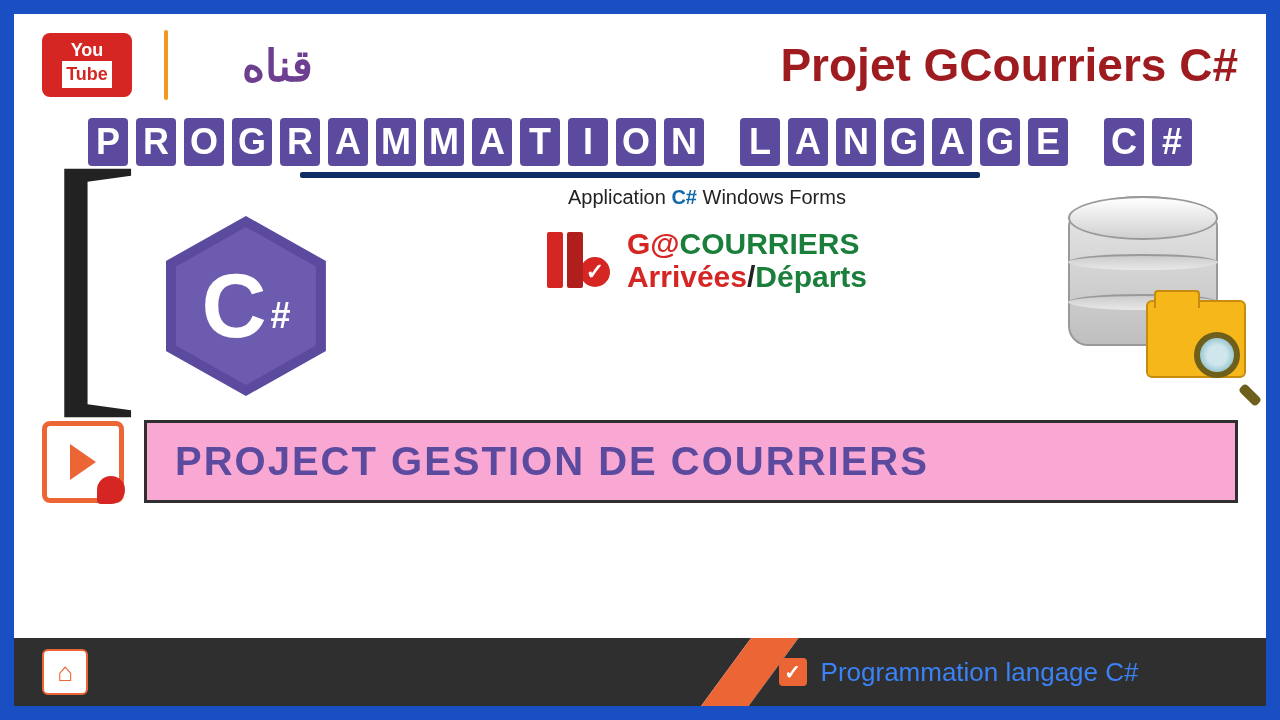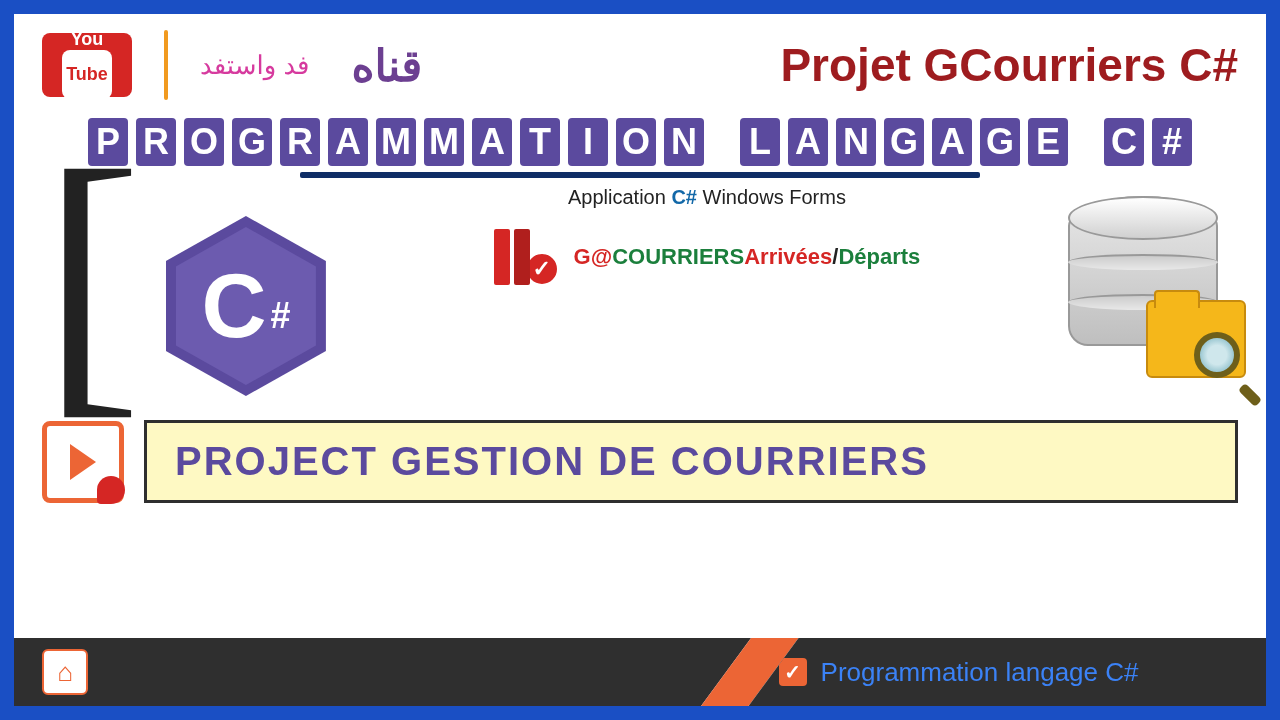--- a/index.html
+++ b/index.html
@@ -1,21 +1,21 @@
 <!DOCTYPE html>
 <html><head>
 <meta charset="utf-8">
 <style>
 *{margin:0;padding:0;box-sizing:border-box}
 body{width:1280px;height:720px;font-family:Arial,sans-serif;background:#fff;overflow:hidden}
 .frame{width:1280px;height:720px;border:14px solid #1A4FC4;position:relative;background:#fff}
 .header{display:flex;align-items:center;padding:16px 28px 10px;gap:32px}
 .yt{background:#D52624;color:#fff;border-radius:8px;padding:6px 10px;width:90px;height:64px;display:flex;flex-direction:column;align-items:center;justify-content:center;font-weight:bold;line-height:0.95}
 .yt .y{font-size:18px}
-.yt .t{font-size:18px;background:#fff;color:#D52624;padding:16px 4px;border-radius:8px;margin-top:2px}
+.yt .t{font-size:18px;background:#fff;color:#D52624;padding:5px 4px;border-radius:0;margin-top:2px}
 .divider{width:4px;height:70px;background:#F19A1F;border-radius:2px}
 .brand{display:flex;flex-direction:column;gap:2px}
 .brand .name{color:#269AD6;font-weight:bold;font-size:26px;letter-spacing:1px}
 .brand .ar{color:#D63A9E;font-size:26px;direction:rtl}
 .arabic-big{color:#6C3F91;font-size:44px;font-weight:bold;margin-left:10px;direction:rtl}
 .title-main{color:#9E1C1F;font-weight:900;font-size:46px;margin-left:auto;font-family:"Arial Black",Arial}
 .blocks{display:flex;justify-content:center;gap:8px;margin:8px 20px 4px;flex-wrap:nowrap}
 .blk{background:#5B4A9E;color:#fff;font-weight:900;font-size:36px;width:40px;height:48px;display:flex;align-items:center;justify-content:center;border-radius:4px;font-family:"Arial Black",Arial}
 .blk.sp{background:transparent;width:20px}
 .uline{height:6px;background:#0F2E66;margin:6px auto 8px;width:680px;border-radius:2px}
@@ -29,41 +29,41 @@
 .center{flex:1;display:flex;flex-direction:column;align-items:center;gap:8px}
 .subtitle{font-size:20px;font-weight:500}
 .subtitle .a{color:#222}
 .subtitle .c{color:#1268A8;font-weight:bold}
 .subtitle .w{color:#222}
 .gc{display:flex;align-items:center;gap:14px;margin-top:10px}
 .gc-icon{display:flex;align-items:center;gap:4px}
 .book{width:16px;height:56px;background:#D52624;border-radius:2px}
 .book2{width:16px;height:56px;background:#B01F1D;border-radius:2px;position:relative}
 .check{width:36px;height:36px;background:#D52624;border-radius:50%;display:flex;align-items:center;justify-content:center;color:#fff;font-size:22px;font-weight:bold;margin-left:-10px;margin-top:24px;border:3px solid #fff}
-.gc-text{display:flex;flex-direction:row;font-size:22px;font-weight:bold;line-height:1.1}
+.gc-text{display:flex;flex-direction:column;font-size:30px;font-weight:bold;line-height:1.1}
 .gc-text .g{color:#D52624}
 .gc-text .at{color:#D52624}
 .gc-text .co{color:#1B7F3C}
 .gc-text .ar{color:#D52624}
 .gc-text .sl{color:#222}
 .gc-text .dp{color:#1B7F3C}
 .db{width:170px;height:190px;position:relative;margin-top:10px}
 .cyl{width:150px;height:150px;background:linear-gradient(180deg,#E8E8E8,#BFBFBF);border-radius:75px 75px 20px 20px/30px 30px 20px 20px;position:relative;border:2px solid #999}
 .cyl::before{content:"";position:absolute;top:-2px;left:-2px;right:-2px;height:40px;background:linear-gradient(180deg,#fff,#D0D0D0);border-radius:50%;border:2px solid #999}
 .cyl .ring{position:absolute;left:-2px;right:-2px;height:16px;border-radius:50%;border-top:2px solid #999;background:linear-gradient(180deg,#ccc,#E8E8E8)}
 .folder{position:absolute;bottom:8px;right:-8px;width:100px;height:78px;background:#F5B71A;border-radius:6px;border:2px solid #C78B0E}
 .folder::before{content:"";position:absolute;top:-12px;left:6px;width:42px;height:16px;background:#F5B71A;border-radius:4px 4px 0 0;border:2px solid #C78B0E;border-bottom:none}
 .mag{position:absolute;bottom:-6px;right:-16px;width:60px;height:60px}
 .mag .ring2{width:46px;height:46px;border:6px solid #6E5F1A;border-radius:50%;background:radial-gradient(circle,#CFE7EC 40%,#9CC8D2 70%)}
 .mag .hand{position:absolute;bottom:-8px;right:-8px;width:24px;height:10px;background:#6E5F1A;transform:rotate(45deg);border-radius:4px}
 .banner-row{display:flex;align-items:center;gap:20px;margin:24px 28px 0}
 .play-icon{width:82px;height:82px;border:5px solid #EC6535;border-radius:8px;display:flex;align-items:center;justify-content:center;position:relative}
 .play-icon .tri{width:0;height:0;border-left:26px solid #EC6535;border-top:18px solid transparent;border-bottom:18px solid transparent}
 .play-icon .hand2{position:absolute;bottom:-6px;right:-6px;width:28px;height:28px;background:#D52624;border-radius:50% 50% 50% 4px}
-.banner{flex:1;background:#fef9c3;border:3px solid #2F2F2F;padding:16px 28px;font-size:40px;font-weight:900;color:#5B4A9E;letter-spacing:2px;font-family:"Arial Black",Arial}
+.banner{flex:1;background:#f9a8d4;border:3px solid #2F2F2F;padding:16px 28px;font-size:40px;font-weight:900;color:#5B4A9E;letter-spacing:2px;font-family:"Arial Black",Arial}
 .footer{position:absolute;bottom:0;left:0;right:0;height:68px;display:flex}
 .f-left{background:#2F2F2F;flex:1.6;display:flex;align-items:center;gap:20px;padding-left:28px;clip-path:polygon(0 0,100% 0,calc(100% - 50px) 100%,0 100%)}
 .home{width:46px;height:46px;background:#fff;border-radius:6px;border:2px solid #EC6535;display:flex;align-items:center;justify-content:center;color:#EC6535;font-size:26px}
 .url{color:#fff;font-size:32px;font-weight:500}
 .f-mid{background:#EC6535;flex:0.22;margin-left:-50px;clip-path:polygon(50px 0,100% 0,calc(100% - 50px) 100%,0 100%)}
 .f-right{background:#2F2F2F;flex:1.1;display:flex;align-items:center;gap:14px;padding-left:30px;margin-left:-50px;clip-path:polygon(50px 0,100% 0,100% 100%,0 100%)}
 .cb{width:28px;height:28px;background:#EC6535;border-radius:4px;display:flex;align-items:center;justify-content:center;color:#fff;font-size:20px;font-weight:bold}
 .tag{color:#3b82f6;font-size:26px}
 </style>
 </head>
@@ -71,21 +71,20 @@
 
 <div class="frame">
 
   <div class="header">
     <div class="yt">
       <span class="y">You</span>
       <span class="t">Tube</span>
     </div>
     <div class="divider"></div>
     <div class="brand">
-      <span class="ar">فد واستفد</span>
     </div>
     <span class="arabic-big">قناه</span>
     <span class="title-main">Projet GCourriers C#</span>
   </div>
 
   <div class="blocks" id="blocks">
       <div class="blk">P</div>
       <div class="blk">R</div>
       <div class="blk">O</div>
       <div class="blk">G</div>

